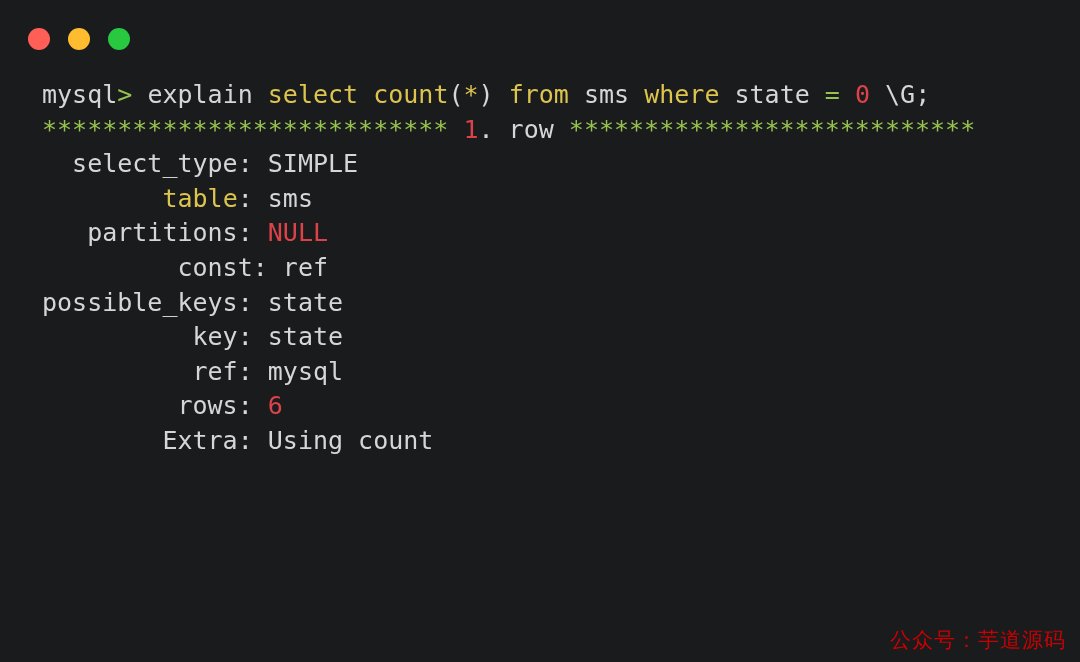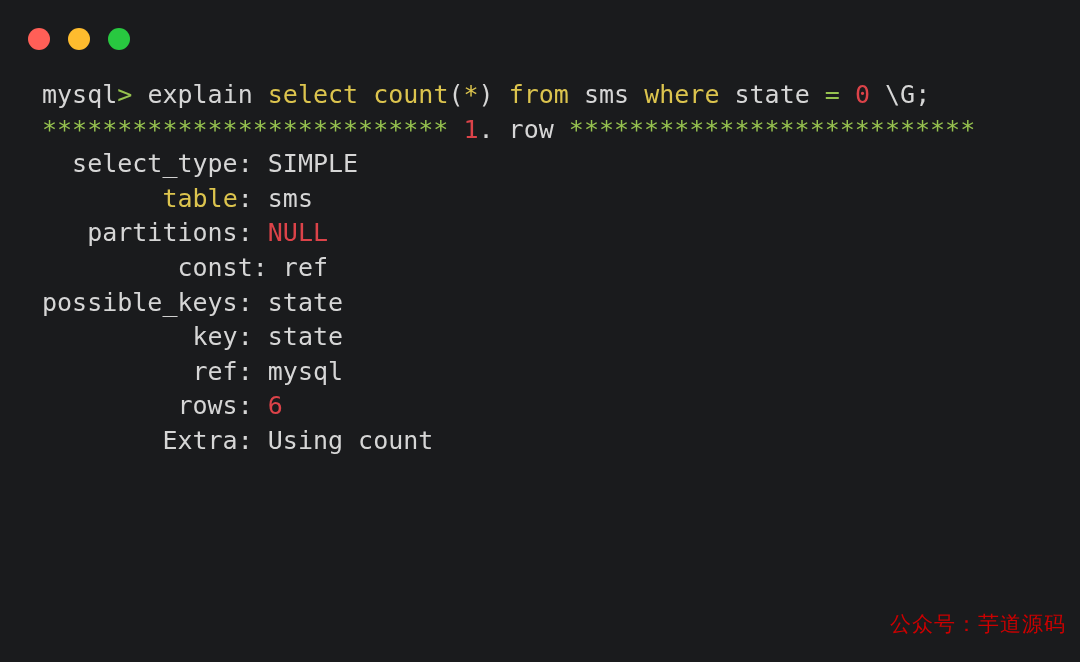--- a/index.html
+++ b/index.html
@@ -66,21 +66,21 @@
   
   .c-white  { color: #d6d6d6; }
   .c-yellow { color: #dcc44e; }
   .c-green  { color: #96c24f; }
   .c-red    { color: #dc4349; }
 
   
   #watermark {
     position: absolute;
     right: 14px;
-    bottom: 24px;
+    bottom: 8px;
     font-family: "DejaVu Serif", "Liberation Serif", serif;
     font-size: 21px;
     color: #cc0000;
     white-space: pre;
     letter-spacing: 1px;
   }
 </style>
 </head>
 <body>
 

